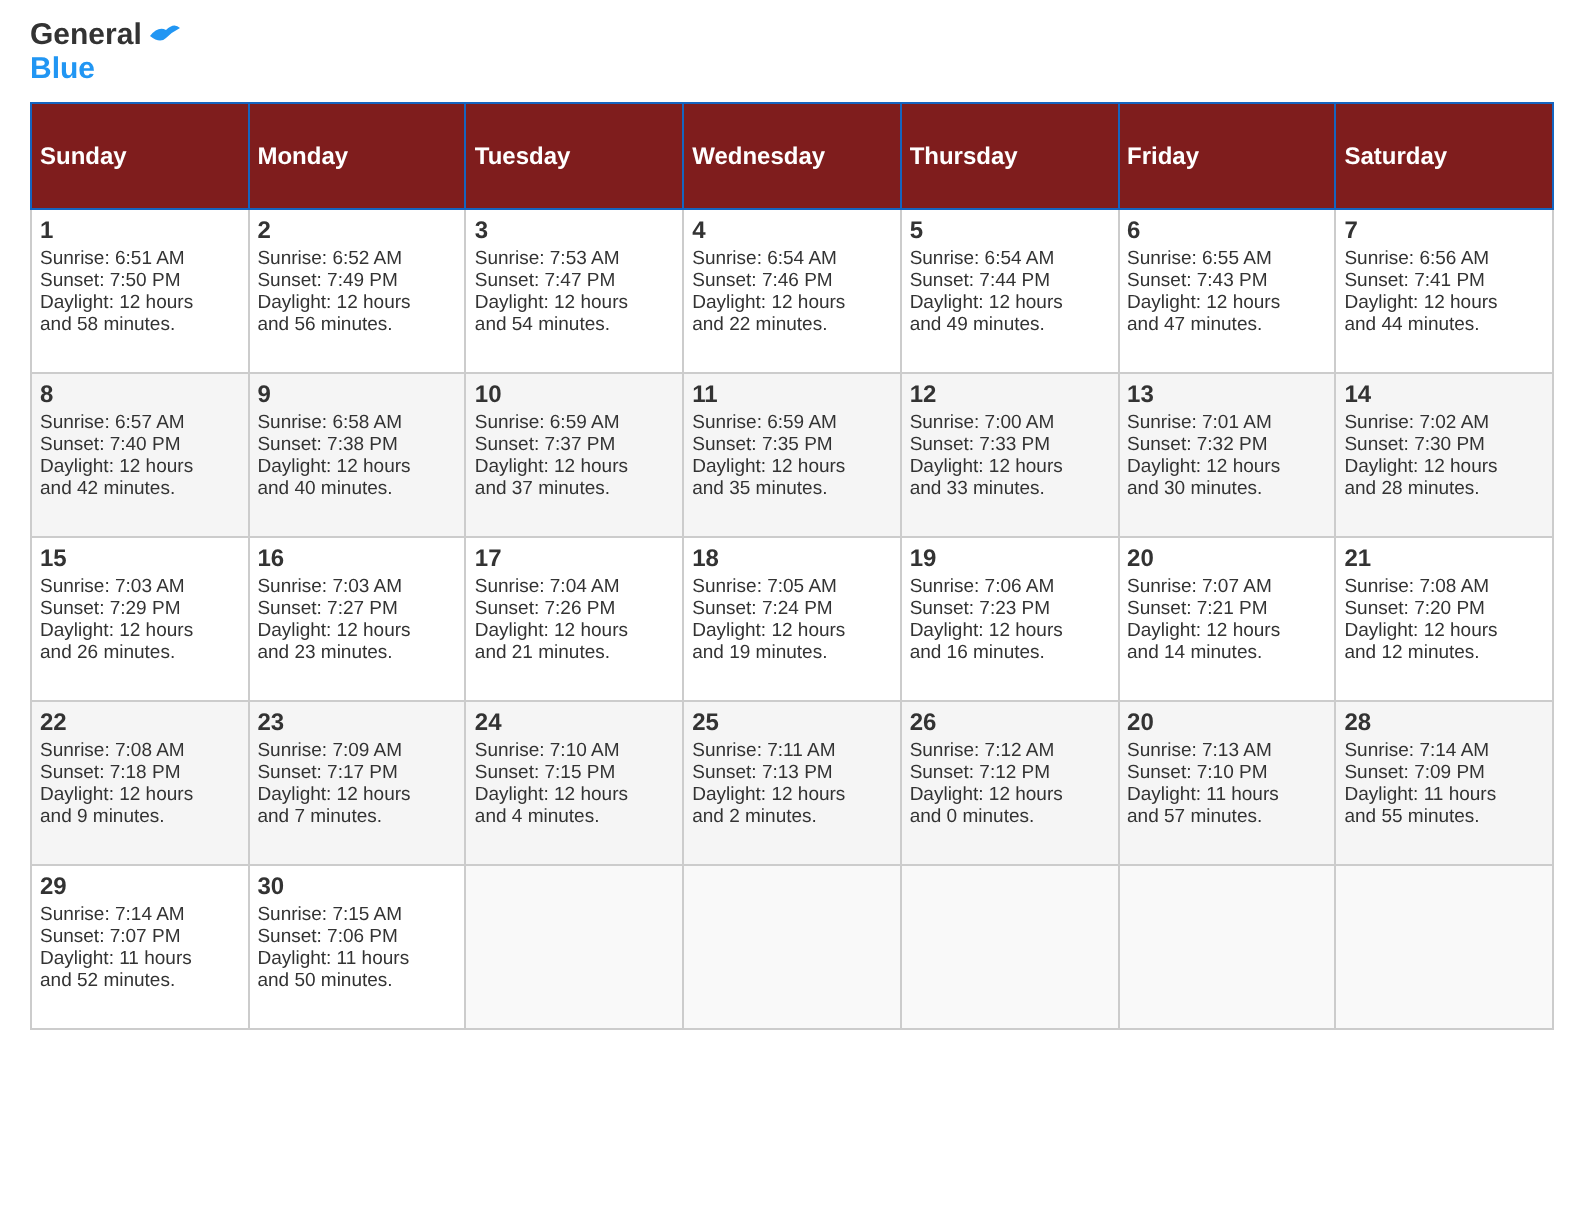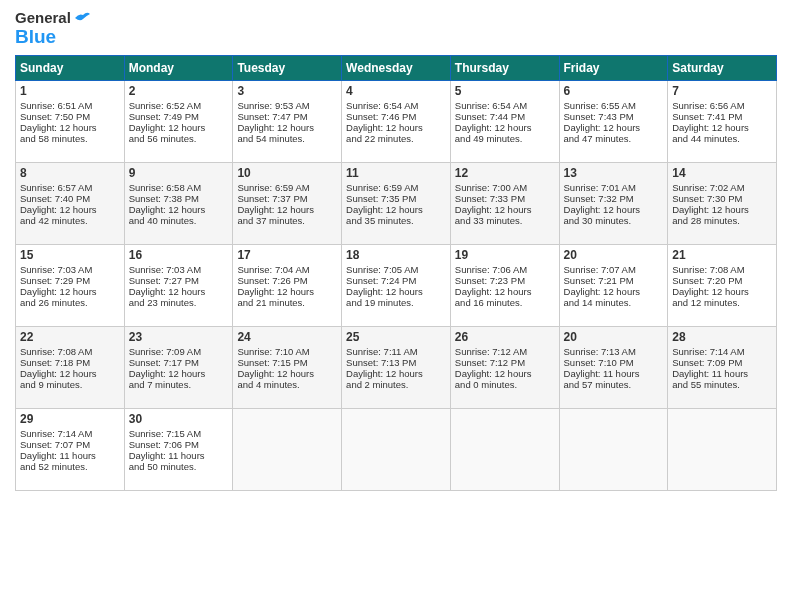--- a/index.html
+++ b/index.html
@@ -39,25 +39,25 @@
     .location {
       font-size: 14px;
       color: #555;
     }
     table {
       width: 100%;
       border-collapse: collapse;
       table-layout: fixed;
     }
     thead tr th {
-      background: #0f766e;
+      background: #7f1d1d;
       color: #fff;
       font-size: 12px;
       font-weight: bold;
-      padding: 5px 4px;
+      padding: 19px 4px;
       text-align: left;
       border: 1px solid #1565C0;
     }
     tbody tr td {
       border: 1px solid #ccc;
       vertical-align: top;
       padding: 3px 4px;
       font-size: 9.5px;
       color: #333;
       height: 82px;
@@ -83,21 +83,21 @@
 <div class="page">
   <div class="header">
     <div class="logo">
   <div style="display:flex;flex-direction:column;align-items:flex-start;line-height:1.1;">
     <div style="display:flex;align-items:center;">
       <span style="font-size:15px;font-weight:bold;color:#333;">General</span>
       <svg width="18" height="14" viewBox="0 0 18 14" style="margin-left:2px;">
         <path d="M2,7 Q6,2 10,4 Q14,0 17,3 Q13,5 10,8 Q7,11 2,7Z" fill="#2196F3"></path>
       </svg>
     </div>
-    <span style="font-size:19px;font-weight:bold;color:#2196F3;">Blue</span>
+    <span style="font-size:15px;font-weight:bold;color:#2196F3;">Blue</span>
   </div>
 </div>
     <div class="title-block">
       <div class="month-title"></div>
       <div class="location"></div>
     </div>
   </div>
 
   <table>
     <thead>
@@ -122,21 +122,21 @@
           </td>
           <td>
             <span class="day-num">2</span>
             <div>Sunrise: 6:52 AM</div>
             <div>Sunset: 7:49 PM</div>
             <div>Daylight: 12 hours</div>
             <div>and 56 minutes.</div>
           </td>
           <td>
             <span class="day-num">3</span>
-            <div>Sunrise: 9:53 AM</div>
+            <div>Sunrise: 7:53 AM</div>
             <div>Sunset: 7:47 PM</div>
             <div>Daylight: 12 hours</div>
             <div>and 54 minutes.</div>
           </td>
           <td>
             <span class="day-num">4</span>
             <div>Sunrise: 6:54 AM</div>
             <div>Sunset: 7:46 PM</div>
             <div>Daylight: 12 hours</div>
             <div>and 22 minutes.</div>

